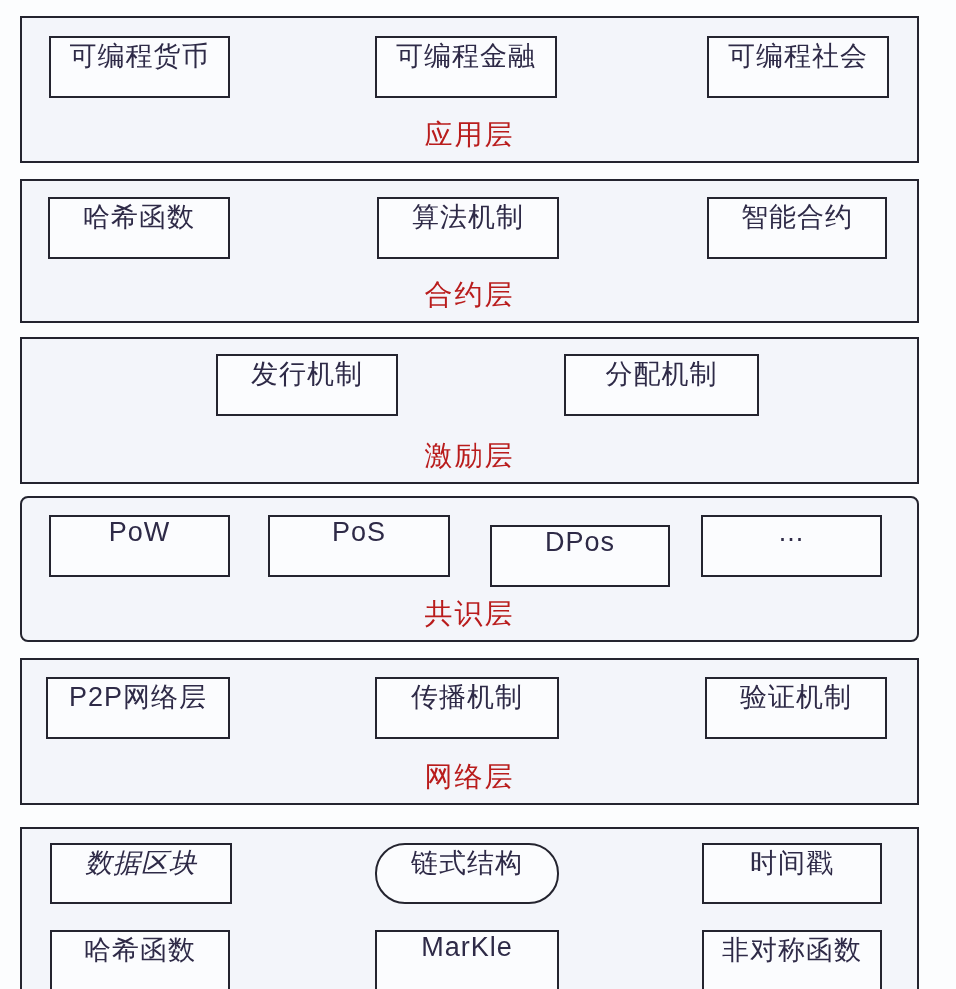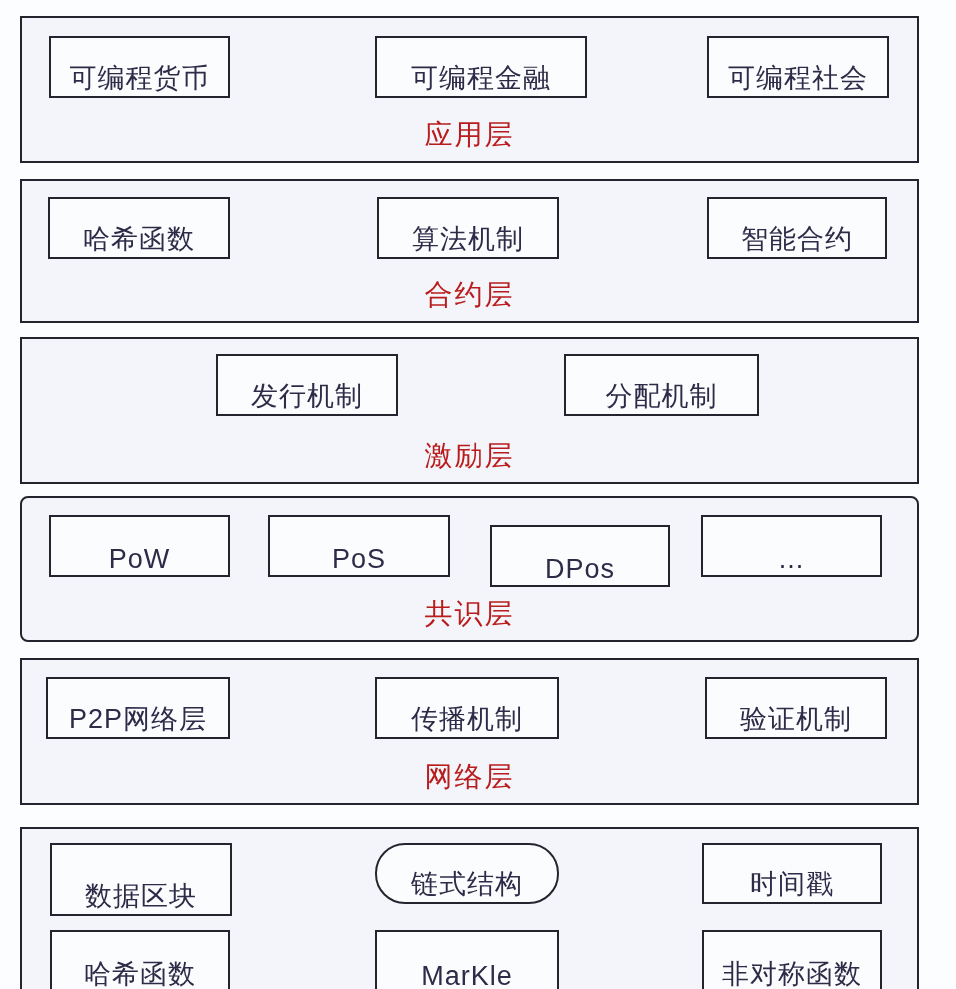--- a/index.html
+++ b/index.html
@@ -22,21 +22,21 @@
     border: 2px solid #24242f;
     background: #f3f5fa;
   }
   .box {
     position: absolute;
     box-sizing: border-box;
     height: 62px;
     border: 2px solid #24242f;
     background: #fbfcfe;
     display: flex;
-    align-items: flex-end;
+    align-items: flex-start;
     justify-content: center;
     color: #2e2a47;
     font-size: 27px;
     letter-spacing: 1px;
     white-space: nowrap;
   }
   .layer-label {
     position: absolute;
     left: 0;
     right: 0;
@@ -56,21 +56,21 @@
 </style>
 </head>
 <body>
 
 <div id="canvas">
 
   <div class="layer" id="layer-application">
     <div class="box" style="left:27px;  top:18px; width:181px;">
       <span>可编程货币</span>
     </div>
-    <div class="box" style="left:353px; top:18px; width:212px;">
+    <div class="box" style="left:353px; top:18px; width:182px;">
       <span>可编程金融</span>
     </div>
     <div class="box" style="left:685px; top:18px; width:182px;">
       <span>可编程社会</span>
     </div>
     <div class="layer-label">应用层</div>
   </div>
 
   <div class="layer" id="layer-contract">
     <div class="box" style="left:26px;  top:16px; width:182px;">
@@ -118,21 +118,21 @@
     <div class="box" style="left:353px; top:17px; width:184px;">
       <span>传播机制</span>
     </div>
     <div class="box" style="left:683px; top:17px; width:182px;">
       <span>验证机制</span>
     </div>
     <div class="layer-label">网络层</div>
   </div>
 
   <div class="layer" id="layer-data">
-    <div class="box" style="left:28px;  top:14px; width:182px; height:73px;">
+    <div class="box" style="left:28px;  top:14px; width:182px; height:61px;font-style:italic;">
       <span>数据区块</span>
     </div>
     <div class="box" style="left:353px; top:14px; width:184px; height:61px;border-radius:30px;">
       <span>链式结构</span>
     </div>
     <div class="box" style="left:680px; top:14px; width:180px; height:61px;">
       <span>时间戳</span>
     </div>
     <div class="box" style="left:28px;  top:101px; width:180px; height:64px;">
       <span>哈希函数</span>

